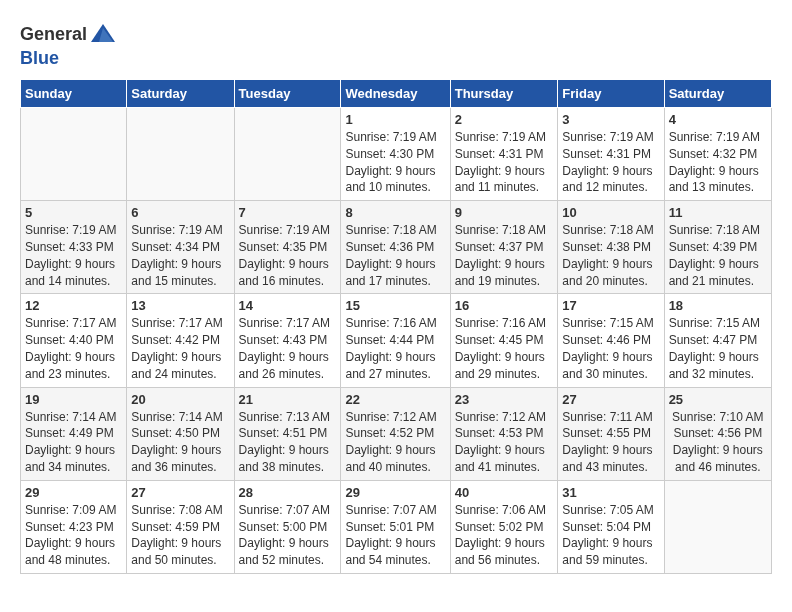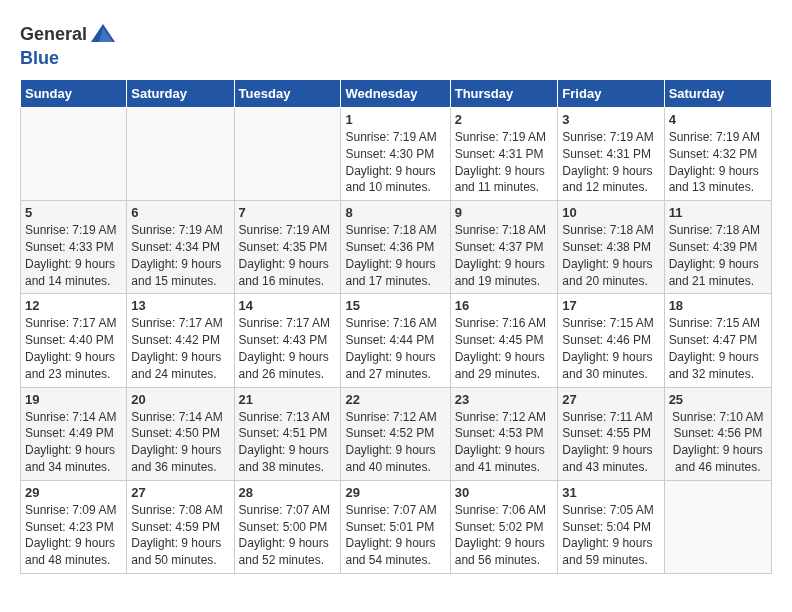--- a/index.html
+++ b/index.html
@@ -302,21 +302,21 @@
 Sunset: 5:00 PM
 Daylight: 9 hours and 52 minutes.</div>
         </td>
         <td>
           <div class="day-number">29</div>
           <div class="day-info" style="white-space: pre-line;">Sunrise: 7:07 AM
 Sunset: 5:01 PM
 Daylight: 9 hours and 54 minutes.</div>
         </td>
         <td>
-          <div class="day-number">30</div>
+          <div class="day-number">40</div>
           <div class="day-info" style="white-space: pre-line;">Sunrise: 7:06 AM
 Sunset: 5:02 PM
 Daylight: 9 hours and 56 minutes.</div>
         </td>
         <td>
           <div class="day-number">31</div>
           <div class="day-info" style="white-space: pre-line;">Sunrise: 7:05 AM
 Sunset: 5:04 PM
 Daylight: 9 hours and 59 minutes.</div>
         </td>

